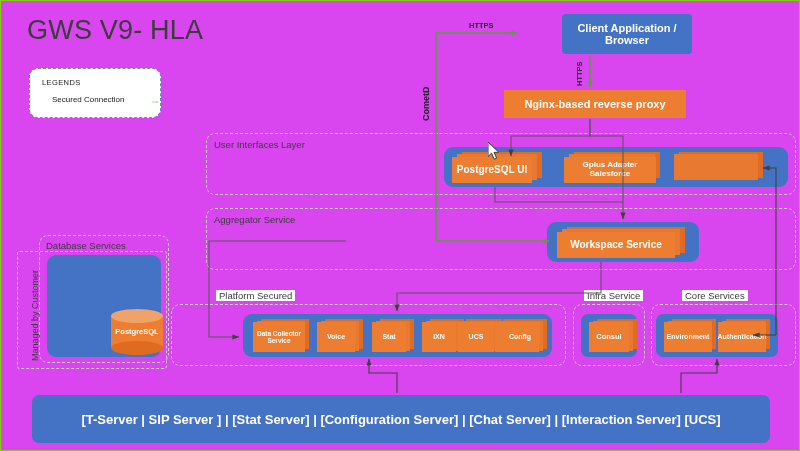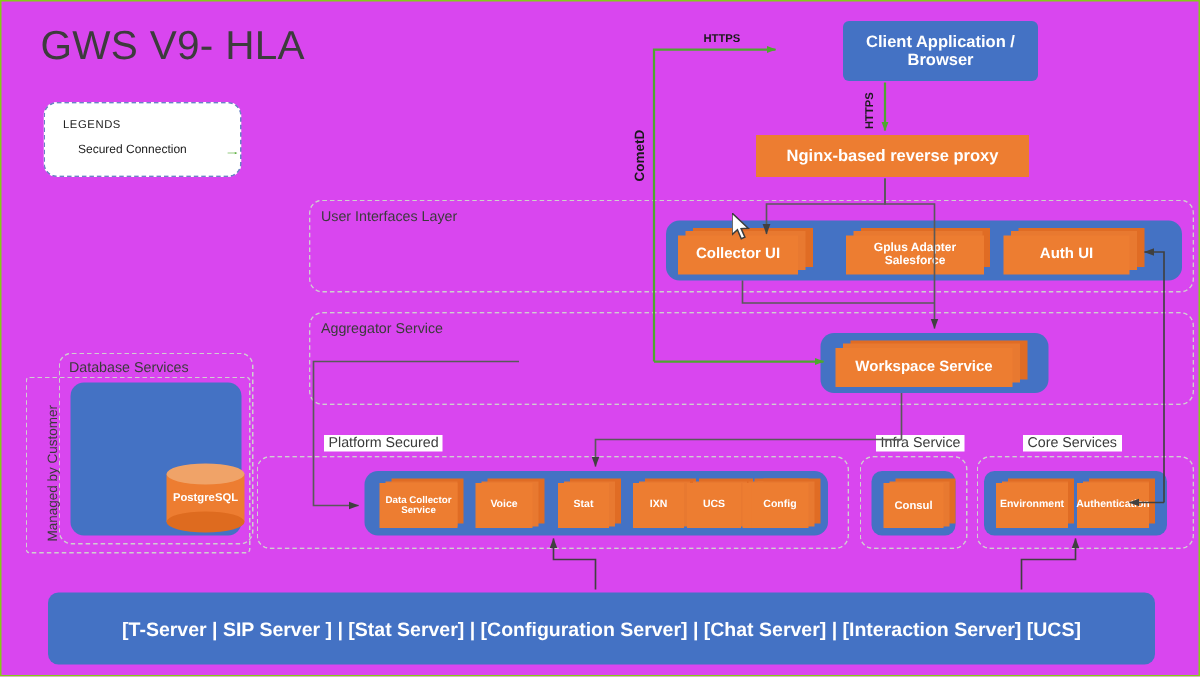--- a/index.html
+++ b/index.html
@@ -114,33 +114,32 @@
   <div class="abs bbox" style="left:524px;top:13px;width:130px;height:40px;font-size:11px;
               padding:0 8px;margin-left:37px;">Client Application / Browser</div>
 
   <div class="abs obox" style="left:503px;top:89px;width:182px;height:28px;font-size:11px;">Nginx-based reverse proxy</div>
 
   <div class="abs band" style="left:443px;top:146px;width:344px;height:40px;"></div>
 
   <div class="stack" style="left:451px;top:151px;width:90px;height:30px;">
     <div class="sh" style="left:10px;top:0px;width:80px;height:26px;"></div>
     <div class="sh2" style="left:5px;top:2px;width:80px;height:26px;"></div>
-    <div class="fg" style="left:0px;top:5px;width:80px;height:26px;font-size:10px;">Collector UI</div>
+    <div class="fg" style="left:0px;top:5px;width:80px;height:26px;font-size:10px;">PostgreSQL UI</div>
   </div>
 
   <div class="stack" style="left:563px;top:151px;width:100px;height:30px;padding-left:16px;">
     <div class="sh" style="left:10px;top:0px;width:86px;height:26px;"></div>
     <div class="sh2" style="left:5px;top:2px;width:86px;height:26px;"></div>
     <div class="fg" style="left:0px;top:5px;width:86px;height:26px;font-size:8px;padding:0 3px;">Gplus Adapter Salesforce</div>
   </div>
 
   <div class="stack" style="left:668px;top:151px;width:100px;height:30px;">
     <div class="sh" style="left:10px;top:0px;width:84px;height:26px;"></div>
     <div class="sh2" style="left:5px;top:2px;width:84px;height:26px;"></div>
-    <div class="fg" style="left:0px;top:5px;width:84px;height:26px;font-size:10px;">Auth UI</div>
   </div>
 
   <div class="abs band" style="left:546px;top:221px;width:152px;height:40px;"></div>
   <div class="stack" style="left:556px;top:226px;width:140px;height:30px;">
     <div class="sh" style="left:10px;top:0px;width:118px;height:26px;"></div>
     <div class="sh2" style="left:5px;top:2px;width:118px;height:26px;"></div>
     <div class="fg" style="left:0px;top:5px;width:118px;height:26px;font-size:10px;">Workspace Service</div>
   </div>
 
   <div class="abs band" style="left:242px;top:313px;width:309px;height:43px;"></div>

